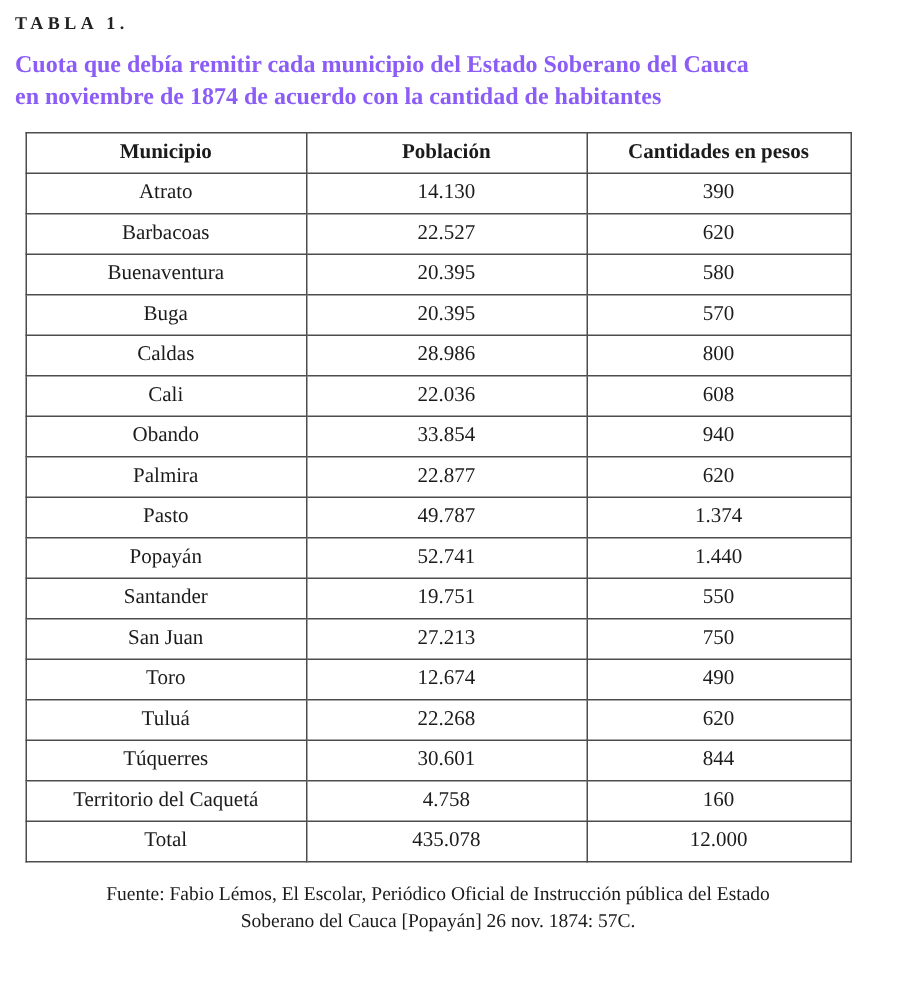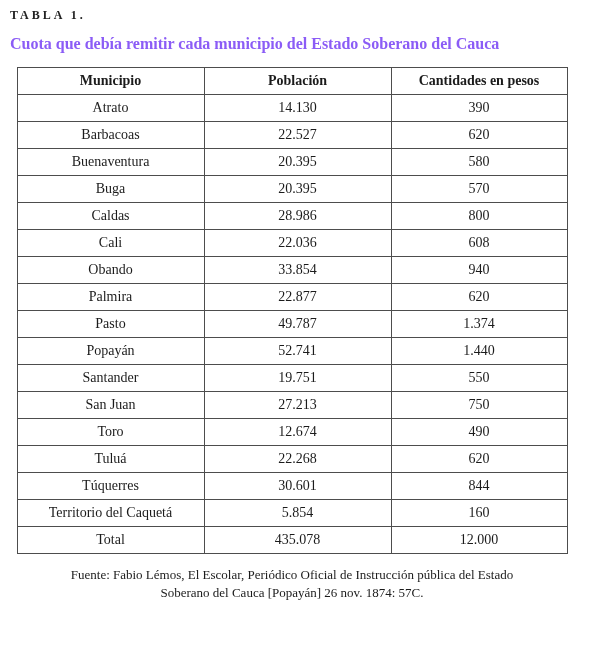--- a/index.html
+++ b/index.html
@@ -65,20 +65,21 @@
 </style>
 </head>
 <body>
 
 <div class="page">
 
   <div class="table-label">TABLA 1.</div>
 
   <h2 class="title">
     <span>Cuota que debía remitir cada municipio del Estado Soberano del Cauca</span><br>
+    <span>en noviembre de 1874 de acuerdo con la cantidad de habitantes</span>
   </h2>
 
   <table class="data-table">
     <colgroup>
       <col class="c1">
         <col class="c2">
         <col class="c3">
     </colgroup>
     <thead>
       <tr>
@@ -158,21 +159,21 @@
           <td>22.268</td>
           <td>620</td>
         </tr>
         <tr>
           <td>Túquerres</td>
           <td>30.601</td>
           <td>844</td>
         </tr>
         <tr>
           <td>Territorio del Caquetá</td>
-          <td>5.854</td>
+          <td>4.758</td>
           <td>160</td>
         </tr>
         <tr>
           <td>Total</td>
           <td>435.078</td>
           <td>12.000</td>
         </tr>
       </tbody>
   </table>
 

